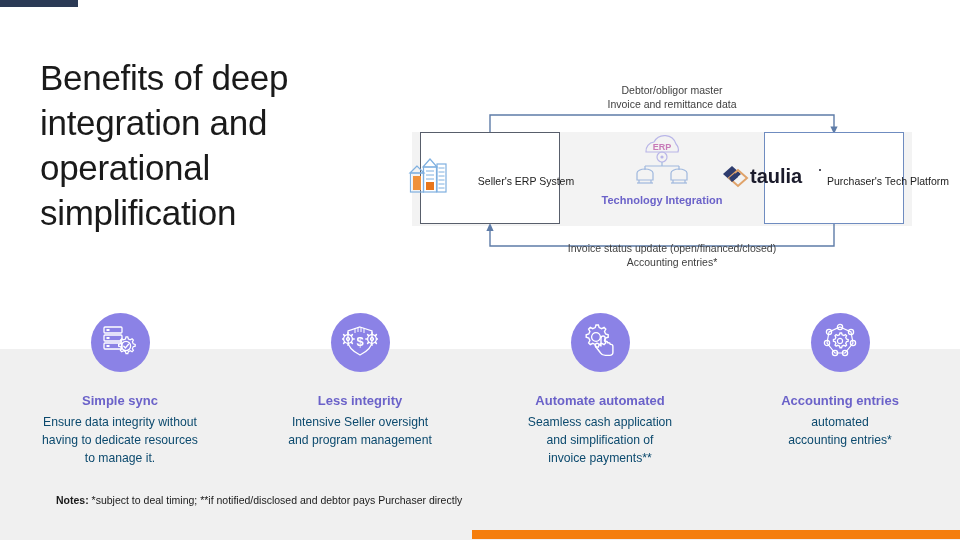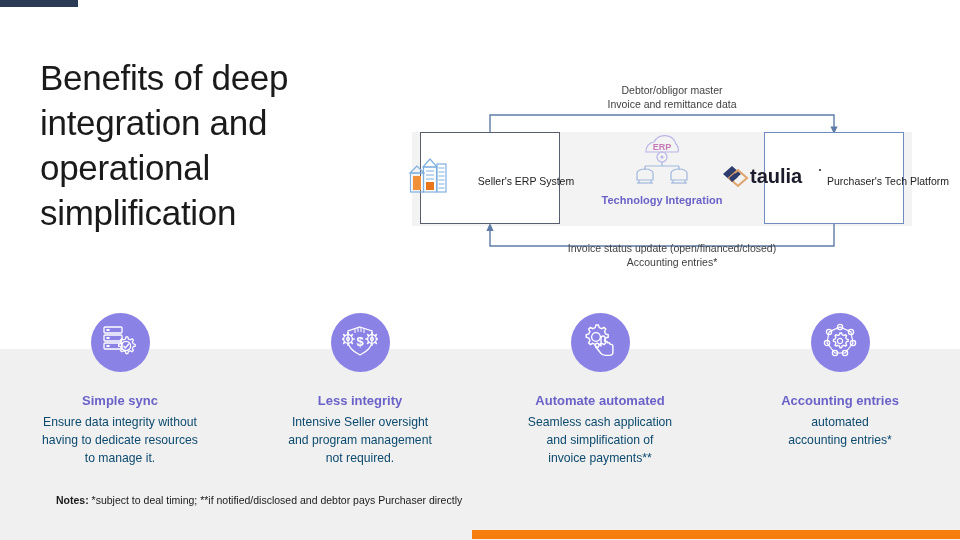--- a/index.html
+++ b/index.html
@@ -229,21 +229,20 @@
                 <line x1="-4.4" y1="4.4" x2="-3.4" y2="3.4"></line>
             </g>
           </g>
         </svg>
       </span>
     </div>
     <div class="b-head">Less integrity</div>
     <div class="b-body">
       <div>Intensive Seller oversight</div>
       <div>and program management</div>
-      <div>not required.</div>
     </div>
   </div>
 
   <div class="benefit">
     <div class="circle">
       <span>
         <svg width="36" height="34" viewBox="0 0 36 34" xmlns="http://www.w3.org/2000/svg">
           <g transform="translate(14,13)">
             <path d="M0,-12 l2.4,0 0.8,2.6 2.5,1.1 2.4,-1.3 1.7,1.7 -1.3,2.4 1.1,2.5 2.6,0.8 0,2.4 -2.6,0.8 -1.1,2.5 1.3,2.4 -1.7,1.7 -2.4,-1.3 -2.5,1.1 -0.8,2.6 -2.4,0 -0.8,-2.6 -2.5,-1.1 -2.4,1.3 -1.7,-1.7 1.3,-2.4 -1.1,-2.5 -2.6,-0.8 0,-2.4 2.6,-0.8 1.1,-2.5 -1.3,-2.4 1.7,-1.7 2.4,1.3 2.5,-1.1 z" fill="none" stroke="#fff" stroke-width="1.4"></path>
             <circle r="4.4" fill="none" stroke="#fff" stroke-width="1.3"></circle>

